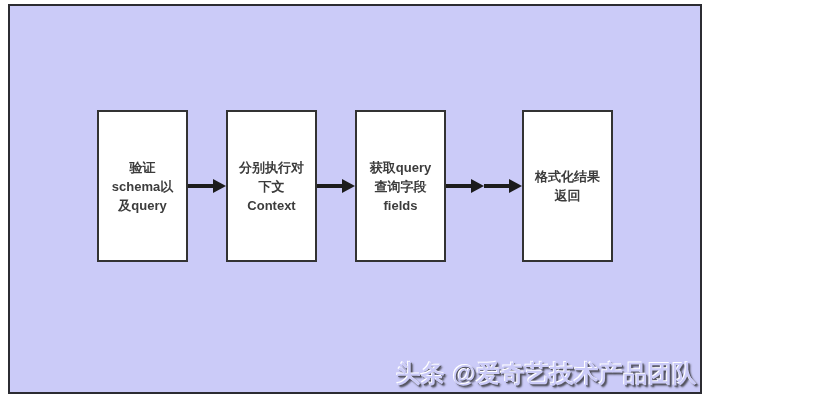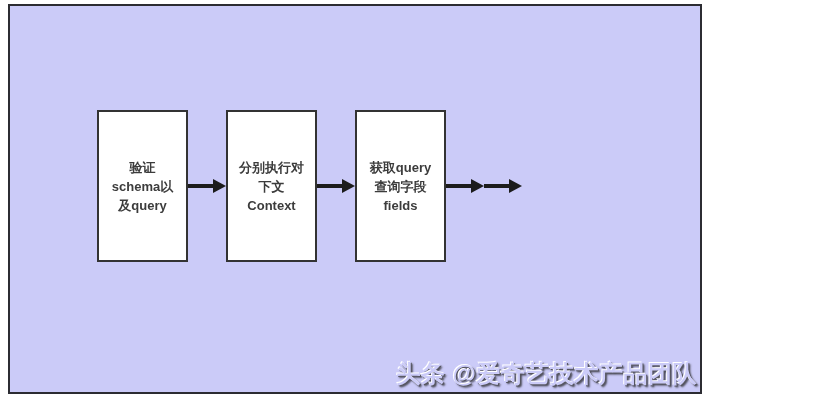--- a/index.html
+++ b/index.html
@@ -122,18 +122,22 @@
       <div class="arrow-shaft"></div>
       <div class="arrow-head"></div>
     </div>
 
 
     <div class="flow-connector">
       <div class="arrow-shaft"></div>
       <div class="arrow-head"></div>
     </div>
 
+    <div class="step-box">
+      <div class="step-label">格式化结果
+返回</div>
+    </div>
 
   </div>
 
   <div class="watermark">头条 @爱奇艺技术产品团队</div>
 
 </div>
 
 </body></html>

